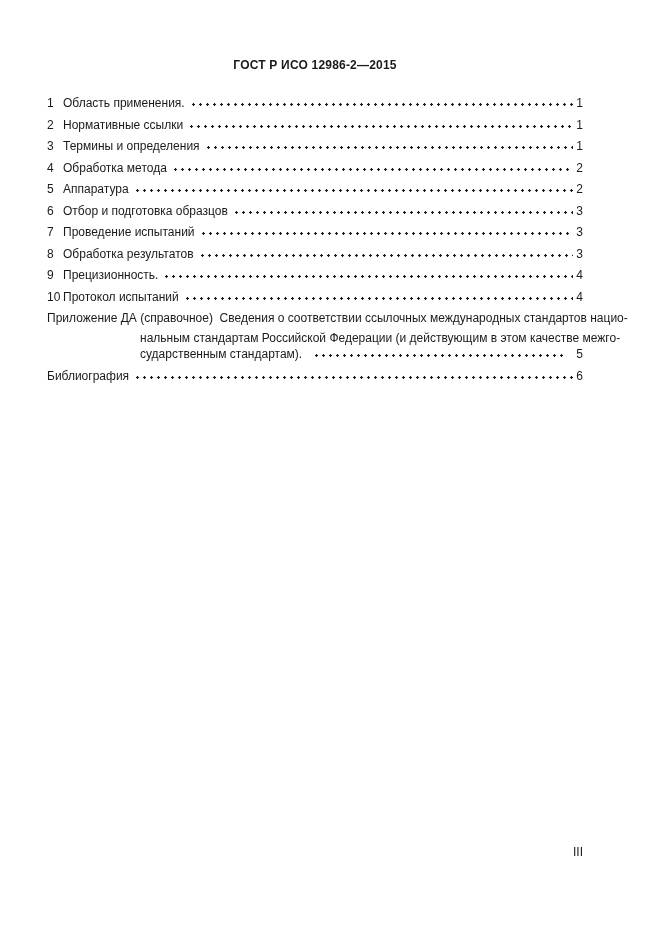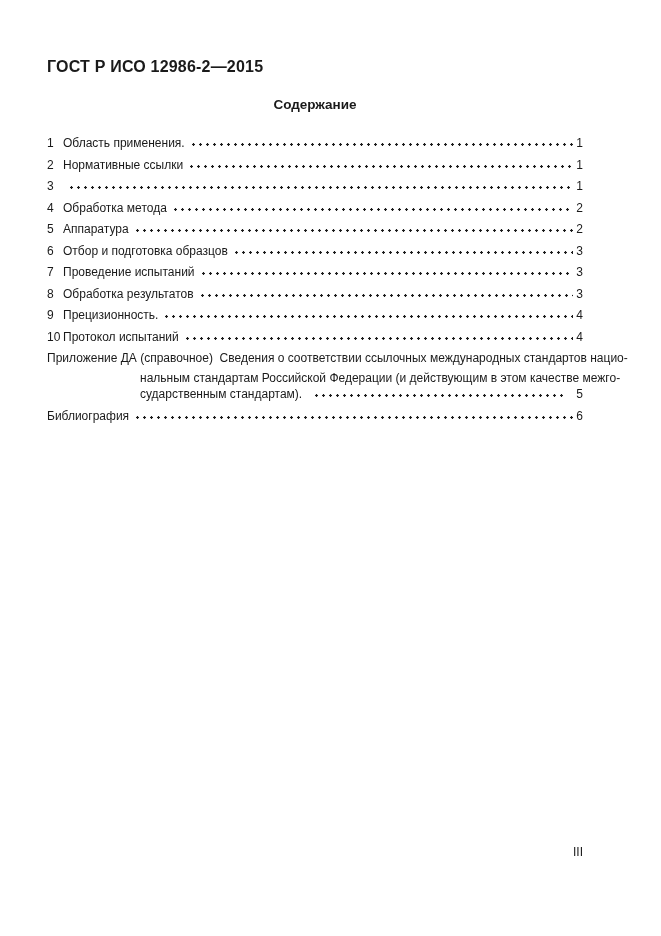--- a/index.html
+++ b/index.html
@@ -17,23 +17,23 @@
   }
   .page {
     position: absolute;
     left: 47px;
     top: 0;
     width: 536px;
     height: 936px;
   }
   .doc-code {
     margin-top: 58px;
-    text-align: left;
+    text-align: center;
     font-weight: bold;
-    font-size: 16px;
+    font-size: 12px;
     letter-spacing: 0.2px;
   }
   .toc-title {
     text-align: center;
     font-weight: bold;
     font-size: 13.5px;
     margin-top: 21px;
   }
   .toc {
     margin-top: 21px;
@@ -88,40 +88,40 @@
     font-size: 12px;
   }
 </style>
 </head>
 <body>
 
 <div class="page">
 
   <div class="doc-code">ГОСТ Р ИСО 12986-2—2015</div>
 
-  <div class="toc-title">Содержание</div>
 
   <div class="toc">
 
     <div class="toc-row">
       <span class="toc-num">1</span>
       <span>Область применения.</span>
       <span class="dots"></span>
       <span class="toc-page">1</span>
     </div>
 
     <div class="toc-row">
       <span class="toc-num">2</span>
       <span>Нормативные ссылки</span>
       <span class="dots"></span>
       <span class="toc-page">1</span>
     </div>
 
     <div class="toc-row">
       <span class="toc-num">3</span>
+      <span>Термины и определения</span>
       <span class="dots"></span>
       <span class="toc-page">1</span>
     </div>
 
     <div class="toc-row">
       <span class="toc-num">4</span>
       <span>Обработка метода</span>
       <span class="dots"></span>
       <span class="toc-page">2</span>
     </div>

